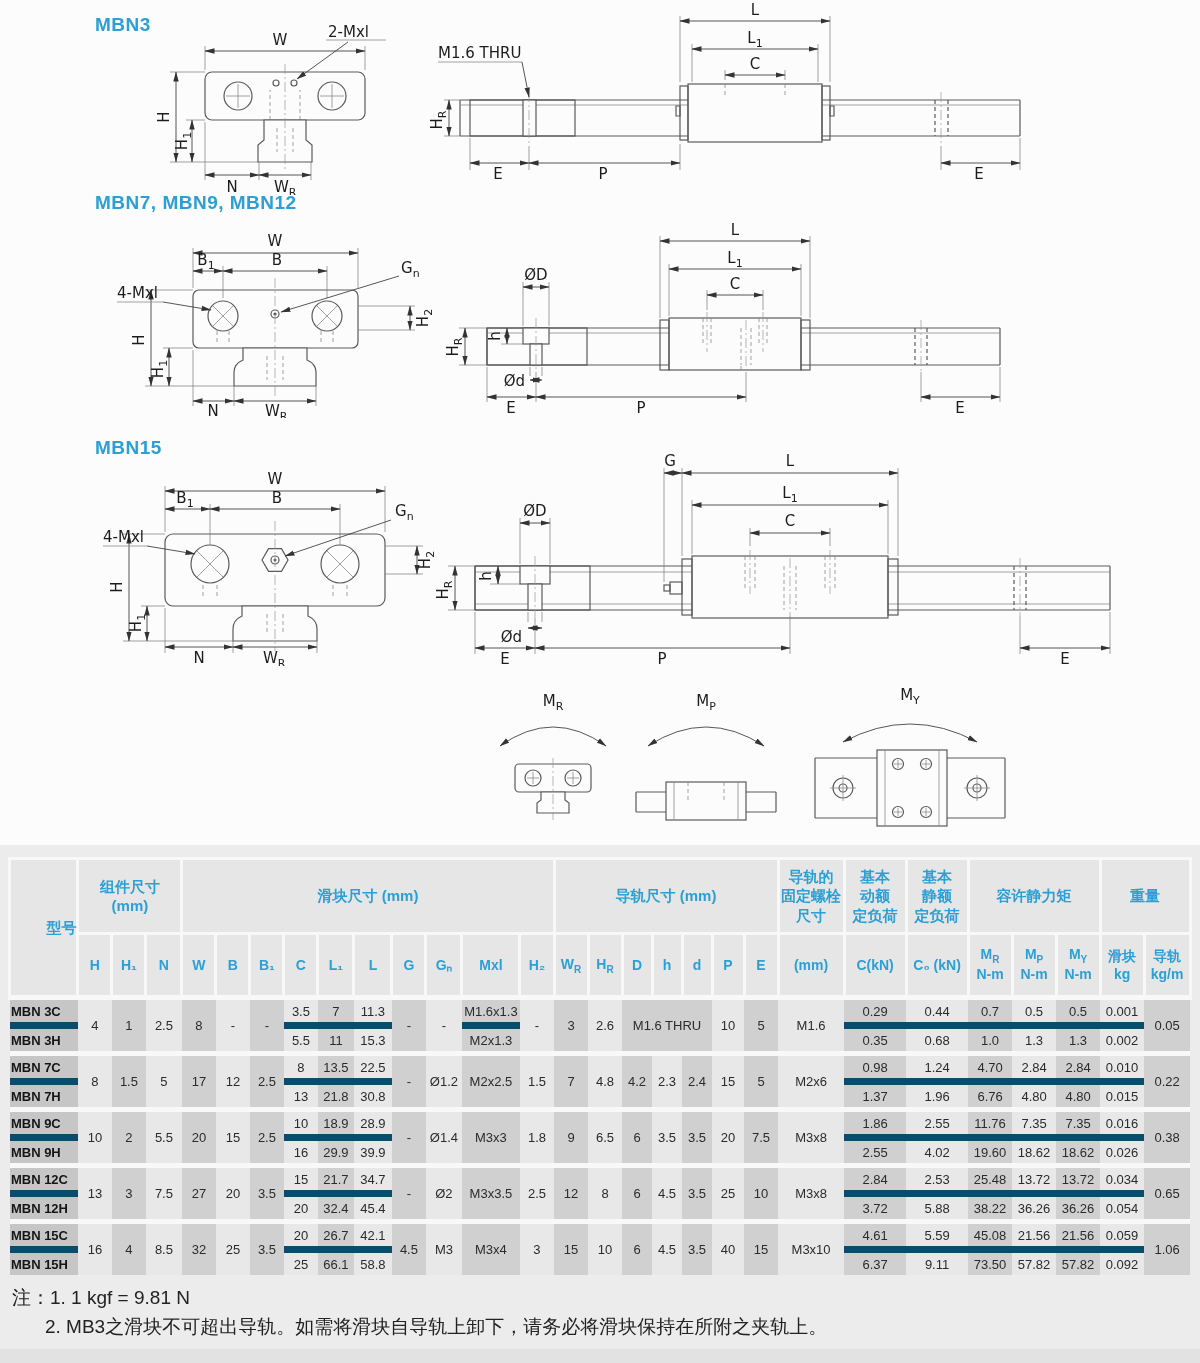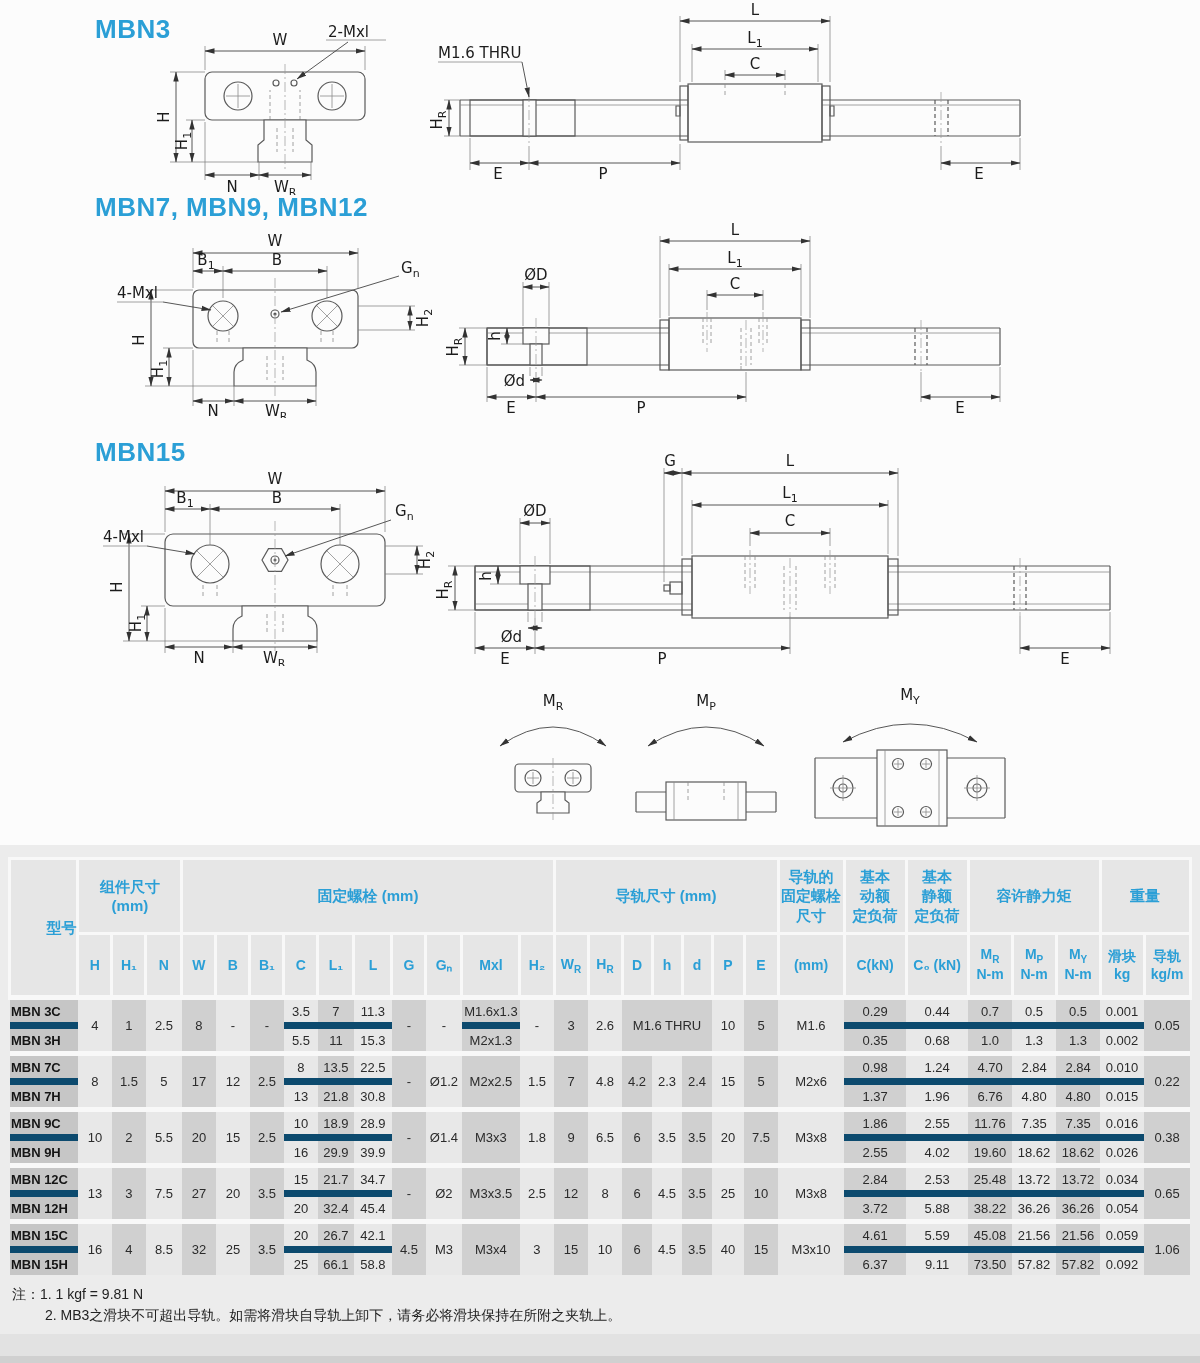--- a/index.html
+++ b/index.html
@@ -1,20 +1,20 @@
 <!DOCTYPE html>
 <html style="--accent: #2b9fd6;"><head>
 <meta charset="utf-8">
 <style>
   :root{ --accent:#2b9fd6; }
   html,body{margin:0;padding:0;}
   body{width:1200px;font-family:"Liberation Sans",sans-serif;background:#fff;}
   .page{width:1200px;height:1363px;overflow:hidden;background:#fcfcfc;position:relative;}
   .drawings{position:relative;height:845px;background:#fcfcfc;}
-  .dtitle{position:absolute;color:var(--accent);font-weight:bold;font-size:26px;letter-spacing:.5px;}
+  .dtitle{position:absolute;color:var(--accent);font-weight:bold;font-size:19px;letter-spacing:.5px;}
   .abs{position:absolute;}
 
   
   .st{stroke:#5a5a5a;stroke-width:1.2;fill:none;}
   .fw{fill:#fcfcfc;}
   .thin{stroke:#8a8a8a;stroke-width:.8;fill:none;}
   .dash{stroke-dasharray:4 3;}
   .cl{stroke:#999;stroke-width:.7;fill:none;stroke-dasharray:10 3 2 3;}
   .ext{stroke:#7a7a7a;stroke-width:.7;fill:none;}
   .diml{stroke:#444;stroke-width:.9;fill:none;}
@@ -33,21 +33,21 @@
   tr.hl th{height:60px;font-size:14px;}
   th.model{text-align:right;padding-left:10px;}
   tbody td{height:22px;text-align:center;font-size:13px;color:#2b2b2b;}
   td.cm{background:#c6c6c6;text-align:left;padding-left:1px;font-weight:bold;color:#151515;}
   td.ca{background:#e8e8e8;}
   td.cb{background:#d0d0d0;}
   tr.gs td{border-top:5px solid #f8f8f8;}
   tr.gx td{border-top:7px solid #0c4a6e;}
   sub{font-size:10px;}
   .blk{display:block;line-height:1.25;}
-  .notes{margin:9px 0 0 12px;font-size:14px;color:#222;line-height:1.5;}
+  .notes{margin:9px 0 0 12px;font-size:19px;color:#222;line-height:1.5;}
   .notes .n2{padding-left:33px;}
   .fband1{height:22px;background:#e2e2e2;margin-top:8px;}
   .fband2{height:12px;background:#d0d0d0;}
 </style>
 </head>
 <body>
 
 <div class="page">
   <div class="drawings">
 
@@ -427,21 +427,21 @@
           <col style="width:44px">
           <col style="width:44px">
           <col style="width:44px">
         <col style="width:46px">
       </colgroup>
       <thead>
         <tr class="hg">
           <th rowspan="2" class="model">型号</th>
           <th colspan="3">组件尺寸
 (mm)</th>
-          <th colspan="10">固定螺栓 (mm)</th>
+          <th colspan="10">滑块尺寸 (mm)</th>
           <th colspan="7">导轨尺寸 (mm)</th>
           <th>导轨的
 固定螺栓
 尺寸</th>
           <th>基本
 动额
 定负荷</th>
           <th>基本
 静额
 定负荷</th>

